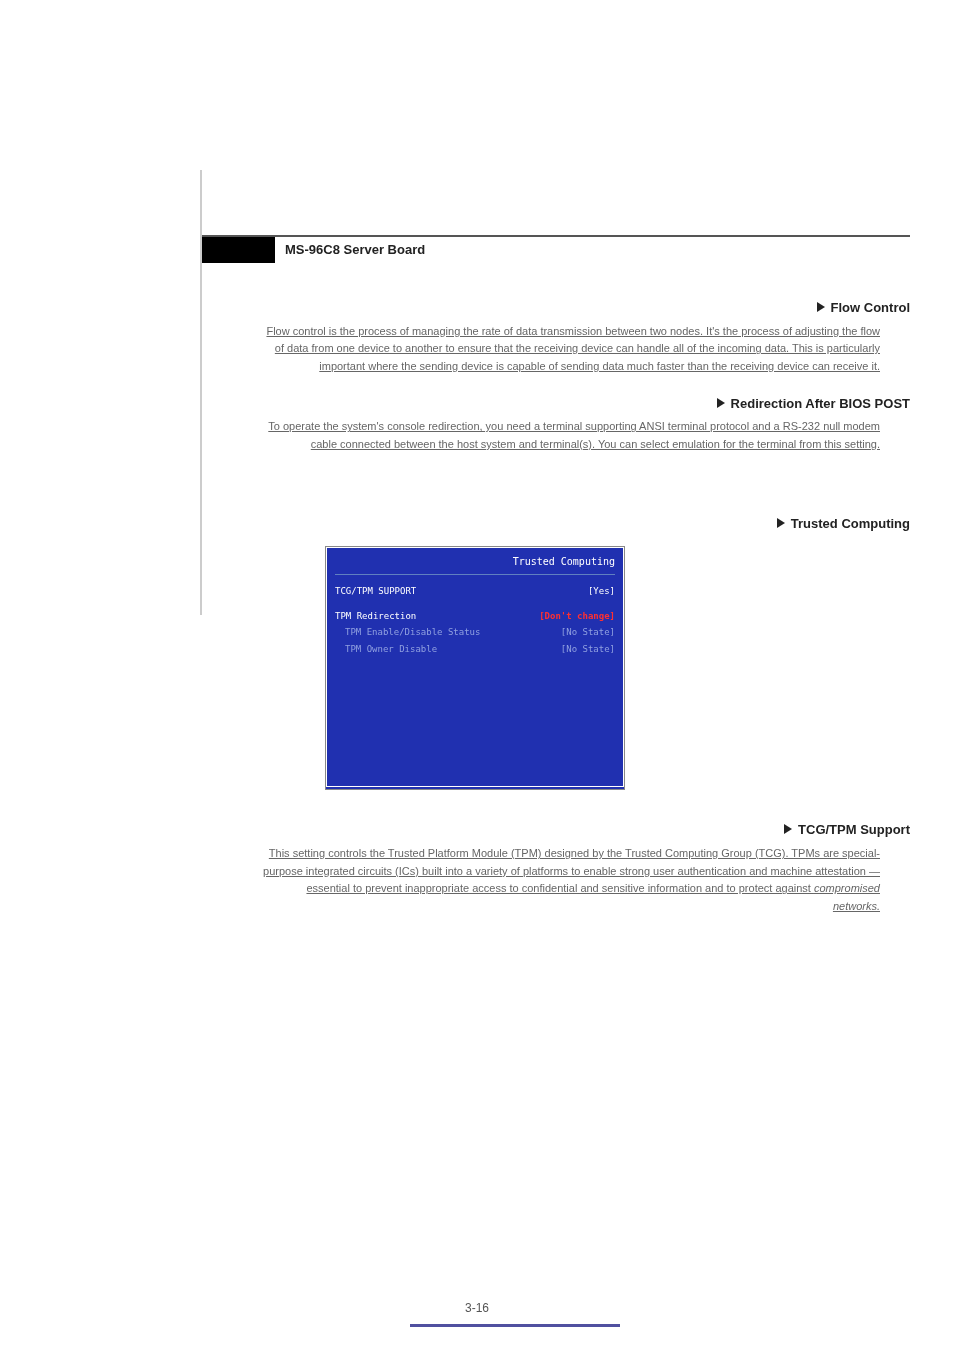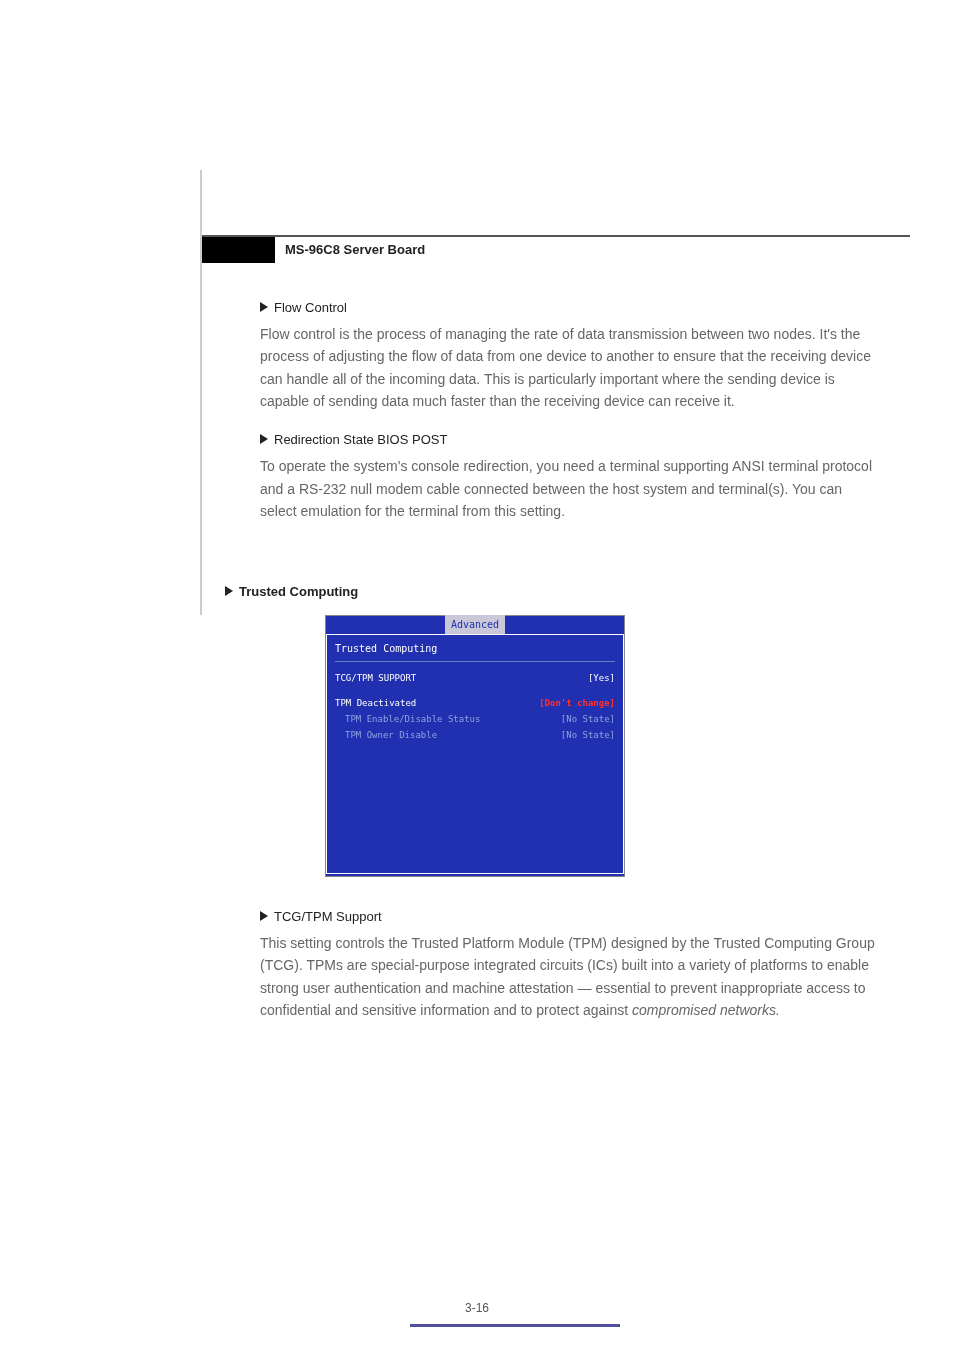--- a/index.html
+++ b/index.html
@@ -1,15 +1,15 @@
 <!DOCTYPE html>
 <html><head>
   <meta charset="utf-8">
   <style>
-    * { margin: 0; padding: 0; box-sizing: border-box; }
+    * { margin: 0; padding: 0; box-sizing: border-box; text-align: right; }
     body {
       width: 954px;
       height: 1349px;
       background: #fff;
       font-family: Arial, Helvetica, sans-serif;
       position: relative;
     }
     .page-container {
       position: absolute;
       top: 170px;
@@ -50,41 +50,42 @@
     }
     .content-outer {
       padding-left: 25px;
       padding-top: 20px;
       font-size: 12px;
       color: #444;
       line-height: 1.6;
     }
     .item-heading {
       font-size: 13px;
-      font-weight: normal;
+      font-weight: bold;
       color: #222;
       margin-top: 18px;
       margin-bottom: 4px;
     }
     .item-heading-first { margin-top: 0; }
     .arrow {
       display: inline-block;
       width: 0;
       height: 0;
       border-top: 5px solid transparent;
       border-bottom: 5px solid transparent;
       border-left: 8px solid #222;
       margin-right: 6px;
       vertical-align: 0px;
     }
     .item-desc {
-      font-size: 14px;
+      font-size: 11px;
       color: #666;
       padding-left: 0;
       padding-right: 30px;
+      text-decoration: underline;
     }
     .section-heading {
       font-size: 13px;
       font-weight: bold;
       color: #222;
       margin-top: 40px;
       margin-bottom: 12px;
     }
     .bios-screenshot {
       margin-left: 100px;
@@ -171,46 +172,43 @@
     <div class="header-title">MS-96C8 Server Board</div>
   </div>
 
   <div class="content">
     <div class="item-heading item-heading-first">
       <span class="arrow"></span><span>Flow Control</span>
     </div>
     <div class="item-desc">Flow control is the process of managing the rate of data transmission between two nodes. It's the process of adjusting the flow of data from one device to another to ensure that the receiving device can handle all of the incoming data. This is particularly important where the sending device is capable of sending data much faster than the receiving device can receive it.</div>
 
     <div class="item-heading">
-      <span class="arrow"></span><span>Redirection State BIOS POST</span>
+      <span class="arrow"></span><span>Redirection After BIOS POST</span>
     </div>
 
     <div class="item-desc">To operate the system's console redirection, you need a terminal supporting ANSI terminal protocol and a RS-232 null modem cable connected between the host system and terminal(s). You can select emulation for the terminal from this setting.</div>
   </div>
 
   <div class="content-outer">
     <div class="section-heading">
       <span class="arrow"></span><span>Trusted Computing</span>
     </div>
 
     <div class="bios-screenshot">
-      <div class="bios-top">
-        <span class="bios-tab">Advanced</span>
-      </div>
       <div class="bios-body">
         <div class="bios-inner">
           <div class="bios-section-title">Trusted Computing</div>
 
           <div class="bios-row bios-row-highlight">
             <span class="bios-label" style="color:#fff">TCG/TPM SUPPORT</span>
             <span class="bios-value bios-value-y">[Yes]</span>
           </div>
           <div style="height:8px"></div>
           <div class="bios-row bios-row-selected">
-            <span class="bios-label" style="color:#fff">TPM Deactivated</span>
+            <span class="bios-label" style="color:#fff">TPM Redirection</span>
             <span class="bios-value">[Don't change]</span>
           </div>
           <div class="bios-row">
             <span class="bios-label bios-indent">TPM Enable/Disable Status</span>
             <span class="bios-value">[No State]</span>
           </div>
           <div class="bios-row">
             <span class="bios-label bios-indent">TPM Owner Disable</span>
             <span class="bios-value">[No State]</span>
           </div>

